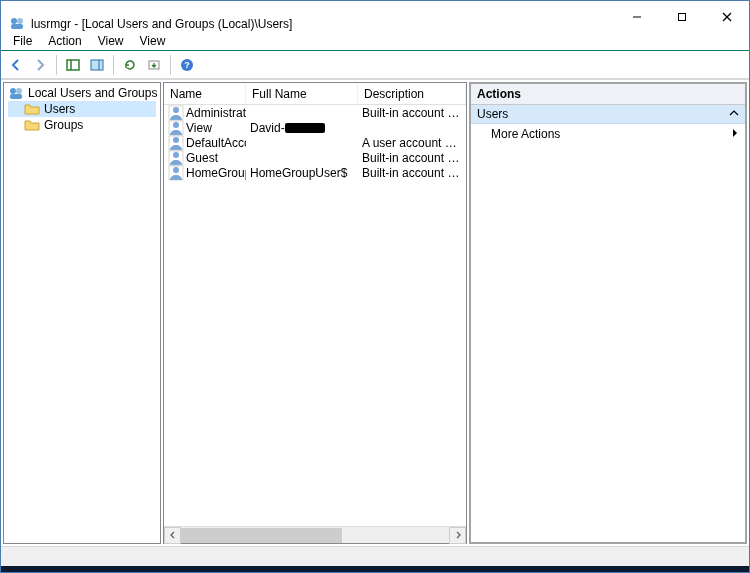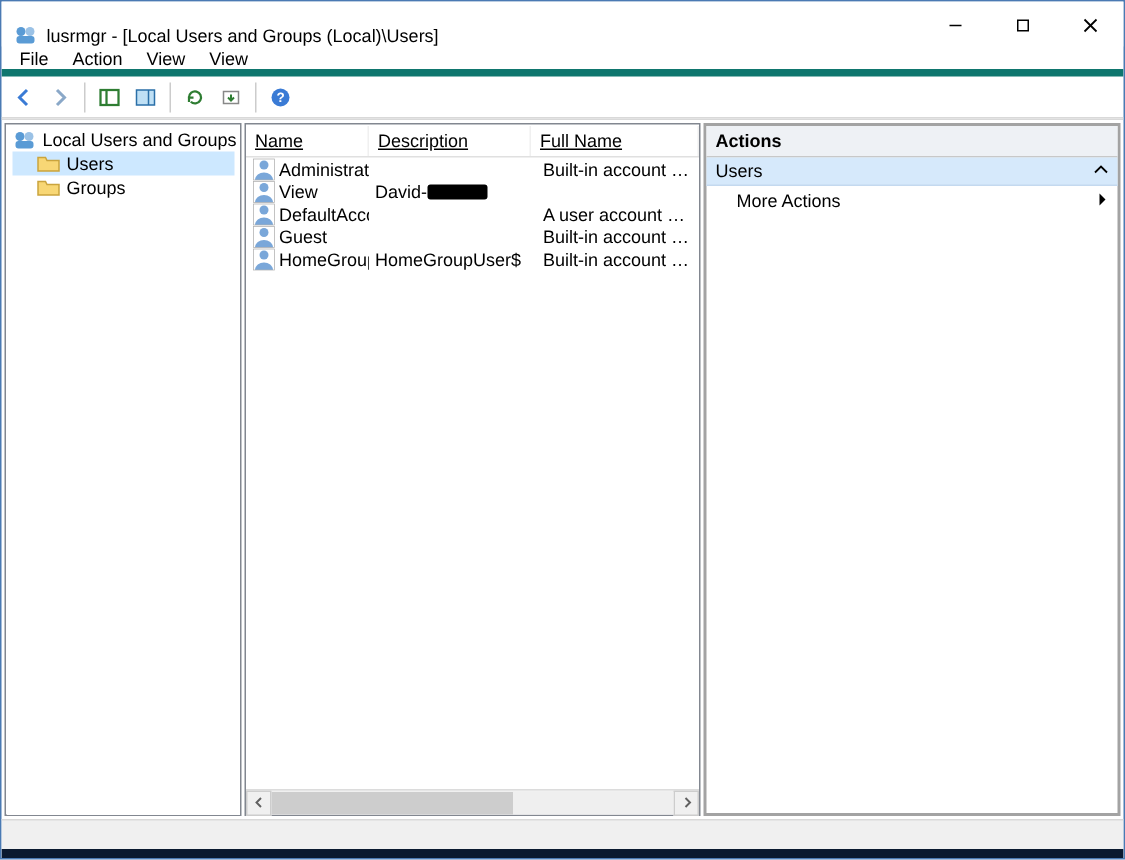--- a/index.html
+++ b/index.html
@@ -26,21 +26,21 @@
   }
   .titlebar .app-icon { width:16px; height:16px; margin-right:6px; }
   .titlebar .title { flex:1; }
   .winbtn { width:45px; height:28px; display:flex; align-items:center; justify-content:center; }
   
   .menubar {
     height: 20px;
     display:flex;
     align-items:center;
     padding: 0 4px;
-    border-bottom: 5px solid #0f766e;
+    border-bottom: 1px solid #0f766e;
   }
   .menubar .item { padding: 2px 8px; }
   
   .toolbar {
     height: 28px;
     display:flex;
     align-items:center;
     padding: 2px 4px;
     border-bottom: 1px solid #d9d9d9;
     gap:2px;
@@ -79,21 +79,21 @@
     display:flex;
     flex-direction:column;
     min-width:0;
   }
   .list-headers {
     display:flex;
     border-bottom:1px solid #e0e0e0;
     height:22px;
     align-items:center;
   }
-  .col { padding:3px 6px; border-right:1px solid #f0f0f0; overflow:hidden; white-space:nowrap; text-overflow:ellipsis;text-decoration:underline;}
+  .col { padding:3px 6px; border-right:1px solid #f0f0f0; overflow:hidden; white-space:nowrap; text-overflow:ellipsis;}
   .col-name{ width:82px;}
   .col-full{ width:112px;}
   .col-desc{ flex:1;}
   .list-body { flex:1; overflow:hidden; position:relative;}
   .list-row { display:flex; height:15px; align-items:center; }
   .list-row .cell { overflow:hidden; white-space:nowrap; text-overflow:ellipsis; padding:0 4px;}
   .cell-name{ width:82px; display:flex; align-items:center;}
   .cell-full{ width:112px;}
   .cell-desc{ flex:1;}
   .user-icon { width:16px; height:16px; margin-right:2px; flex:none;}
@@ -261,22 +261,22 @@
             <path d="M1 4h5l1 2h8v7H1z" fill="#f8d775" stroke="#caa43d"></path>
           </svg>
       </span>
       <span>Groups</span>
     </div>
   </div>
 
   <div class="list">
     <div class="list-headers">
       <div class="col col-name">Name</div>
+      <div class="col col-full">Full Name</div>
       <div class="col col-desc">Description</div>
-      <div class="col col-full">Full Name</div>
     </div>
     <div class="list-body" id="list-body">
         <div class="list-row">
           <div class="cell cell-name">
             <span class="user-icon"><svg viewBox="0 0 16 16">
                 <circle cx="8" cy="5" r="3" fill="#7aa7d9"></circle>
                 <path d="M2 15c0-3 3-5 6-5s6 2 6 5" fill="#7aa7d9"></path>
                 <rect x="1" y="1" width="14" height="14" fill="none" stroke="#b0b0b0" stroke-width="0.5"></rect>
               </svg></span>
             <span>Administrator</span>

